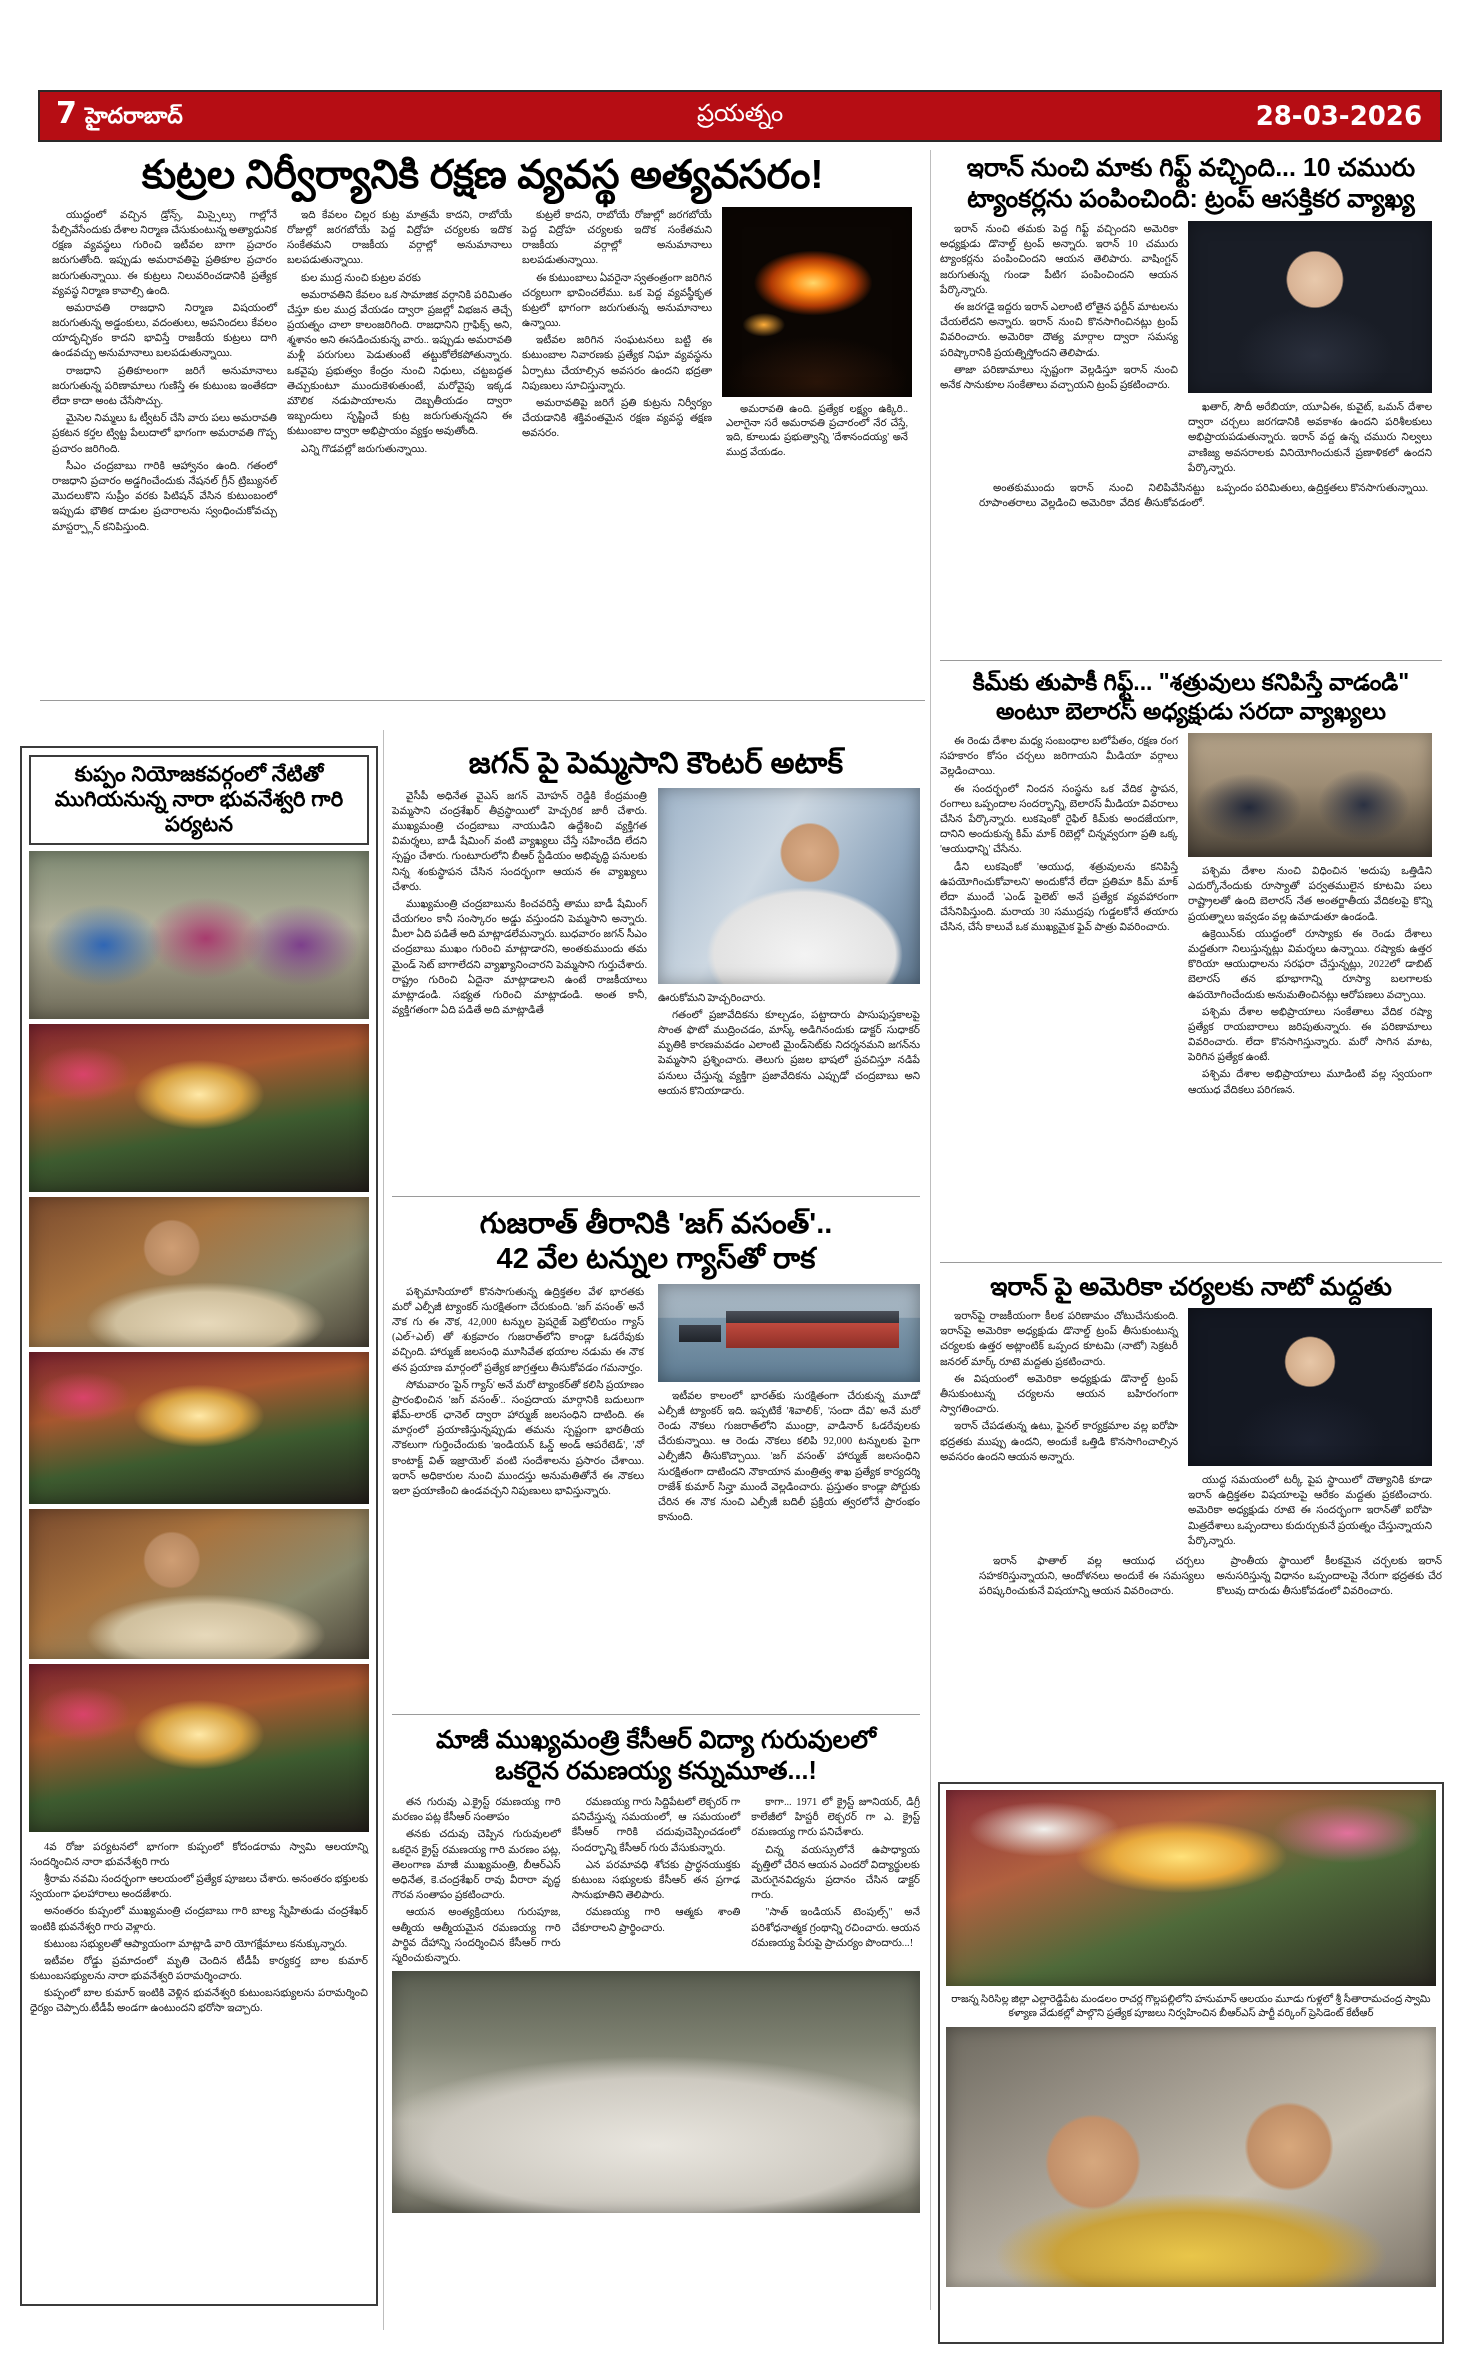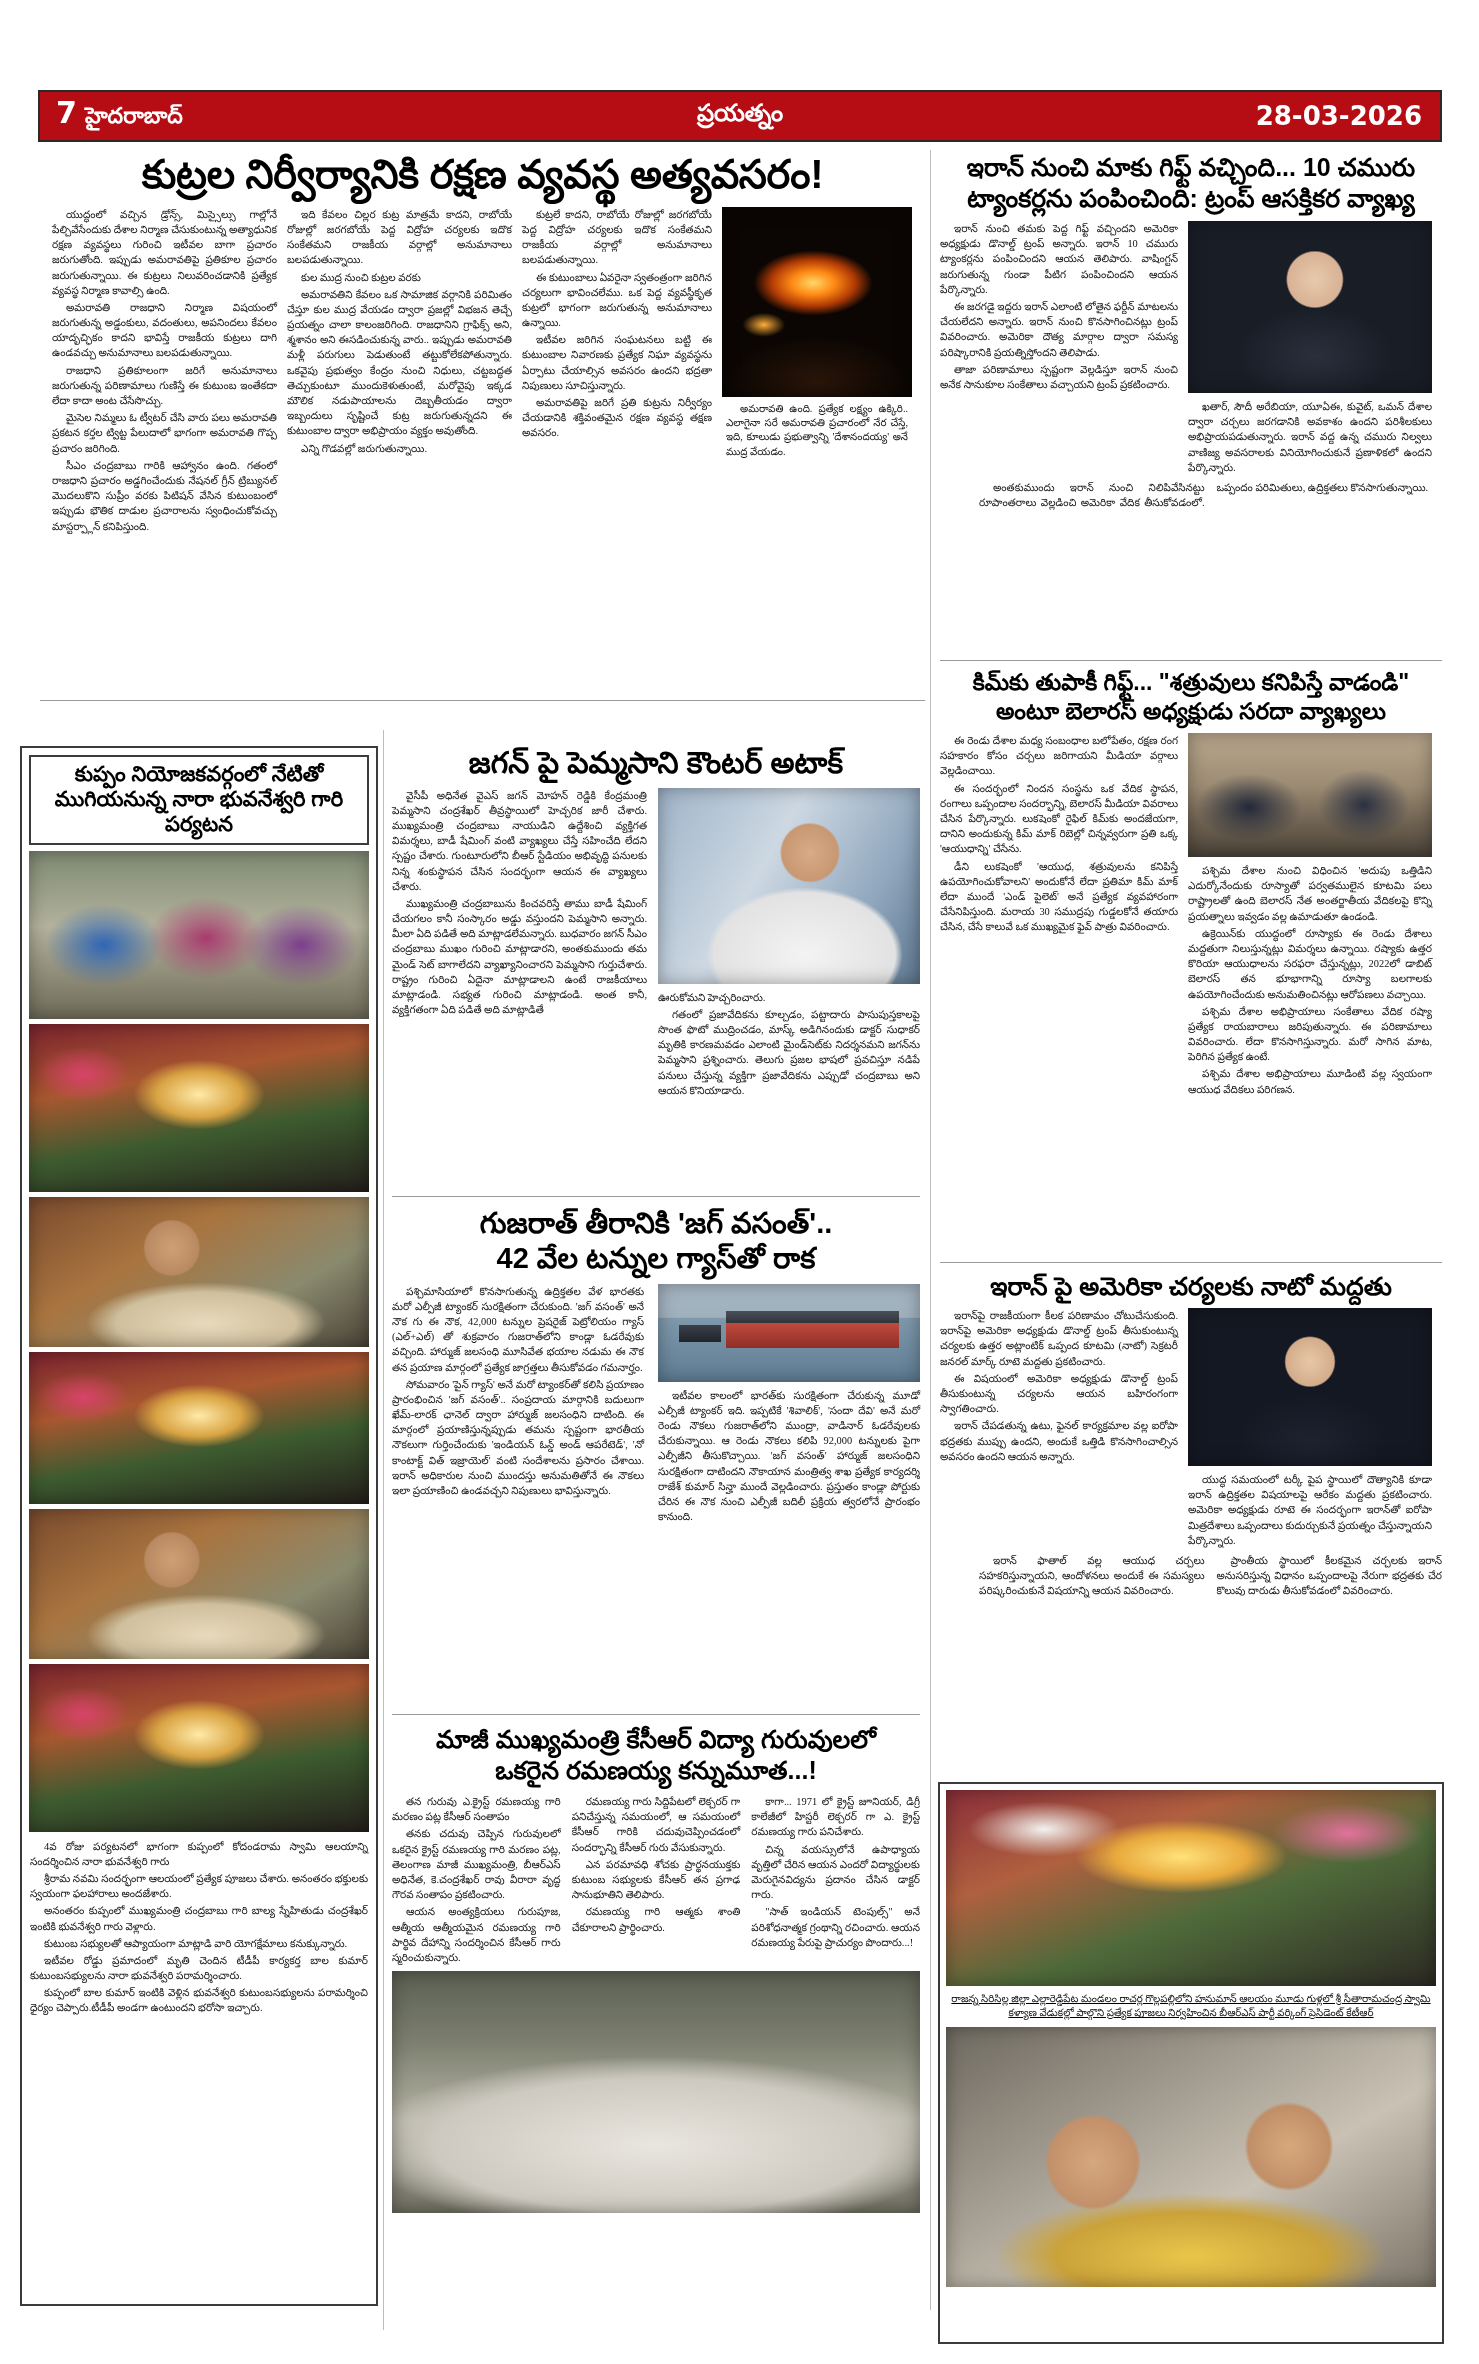--- a/index.html
+++ b/index.html
@@ -14,21 +14,21 @@
   
   .masthead{
     position:absolute; left:38px; top:90px; width:1404px; height:52px;
     background:#b60d14; border:2px solid #2a2a2a;
     display:flex; align-items:center; color:#fff;
   }
   .mh-left{ display:flex; align-items:baseline; gap:8px; padding-left:16px; width:33%; }
   .mh-pageno{ font-family:"DejaVu Sans", sans-serif; font-weight:bold; font-size:30px; line-height:1; }
   .mh-city{ font-family:Liberation Mono, monospace; font-weight:bold; font-size:22px; }
   .mh-center{ width:34%; text-align:center; font-family:"Liberation Sans", sans-serif;
-              font-weight:bold; font-size:24px; }
+              font-weight:normal; font-size:24px; }
   .mh-right{ width:33%; text-align:right; padding-right:18px;
              font-family:"DejaVu Sans", sans-serif; font-weight:bold; font-size:26px; letter-spacing:0px;}
 
   
   .hl{ font-family:"Liberation Sans", sans-serif; font-weight:bold; color:#000; line-height:1.12; }
   .h-main{ font-size:40px; letter-spacing:-0.3px; }
   .h-sub{ font-size:25px; }
   .h-sub2{ font-size:23px; }
   .h-sm{ font-size:21px; }
   .body-t{
@@ -254,21 +254,21 @@
           <p>యుద్ధ సమయంలో టర్కీ పైప స్థాయిలో దౌత్యానికి కూడా ఇరాన్ ఉద్రిక్తతల విషయాలపై ఆరేకం మద్దతు ప్రకటించారు. అమెరికా అధ్యక్షుడు రూటె ఈ సందర్భంగా ఇరాన్‌తో ఐరోపా మిత్రదేశాలు ఒప్పందాలు కుదుర్చుకునే ప్రయత్నం చేస్తున్నాయని పేర్కొన్నారు.</p>
         </div>
       </div>
     </div>
     <div class="body-t cols2" style="padding-top:3px;">
       <p>ఇరాన్ ఫాతాల్ వల్ల ఆయుధ చర్చలు సహకరిస్తున్నాయని, ఆందోళనలు అందుకే ఈ సమస్యలు పరిష్కరించుకునే విషయాన్ని ఆయన వివరించారు.</p>
       <p>ప్రాంతీయ స్థాయిలో కీలకమైన చర్చలకు ఇరాన్ అనుసరిస్తున్న విధానం ఒప్పందాలపై నేరుగా భద్రతకు చేర కొలువు దారుడు తీసుకోవడంలో వివరించారు.</p>
     </div>
   </div>
 
-  <div class="boxed" style="position:absolute;left:938px;top:1782px;width:506px;height:562px;padding:6px;text-decoration:underline;">
+  <div class="boxed" style="position:absolute;left:938px;top:1782px;width:506px;height:562px;padding:6px;">
     <div class="ph ph-temple" style="width:100%;height:196px;"></div>
     <div class="cap" style="padding:6px 2px 6px;">రాజన్న సిరిసిల్ల జిల్లా ఎల్లారెడ్డిపేట మండలం రాచర్ల గొల్లపల్లిలోని హనుమాన్ ఆలయం మూడు గుళ్లలో శ్రీ సీతారామచంద్ర స్వామి కళ్యాణ వేడుకల్లో పాల్గొని ప్రత్యేక పూజలు నిర్వహించిన బీఆర్ఎస్ పార్టీ వర్కింగ్ ప్రెసిడెంట్ కేటీఆర్</div>
     <div class="ph ph-puja" style="width:100%;height:260px;"></div>
   </div>
 
   <div class="boxed" style="position:absolute;left:20px;top:746px;width:358px;height:1560px;padding:7px;">
 
     <div class="boxed" style="padding:4px 4px 6px;margin-bottom:6px;">
       <div class="hl h-sm" style="text-align:center;line-height:1.2;">కుప్పం నియోజకవర్గంలో నేటితో</div>
       <div class="hl h-sm" style="text-align:center;line-height:1.2;">ముగియనున్న నారా భువనేశ్వరి గారి పర్యటన</div>

